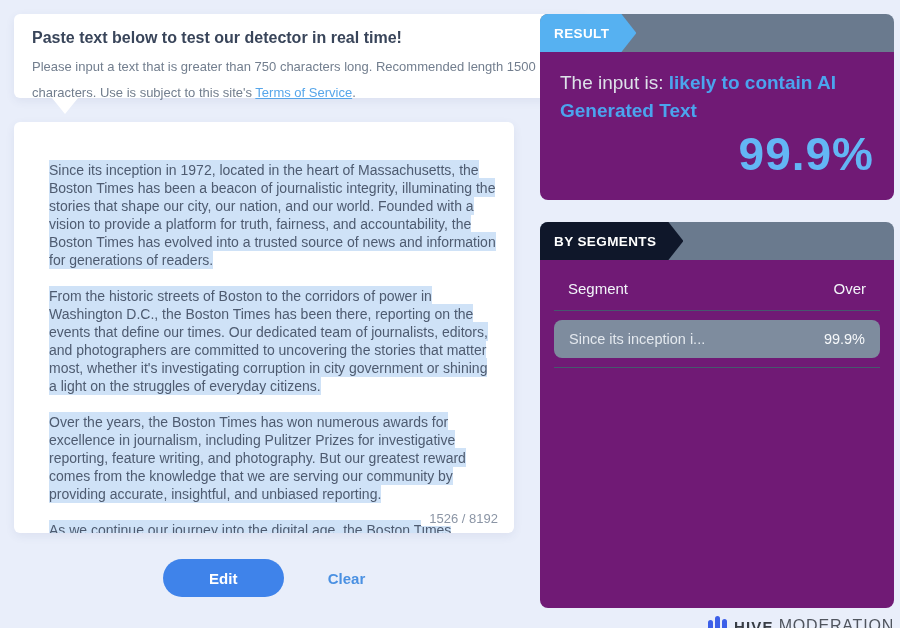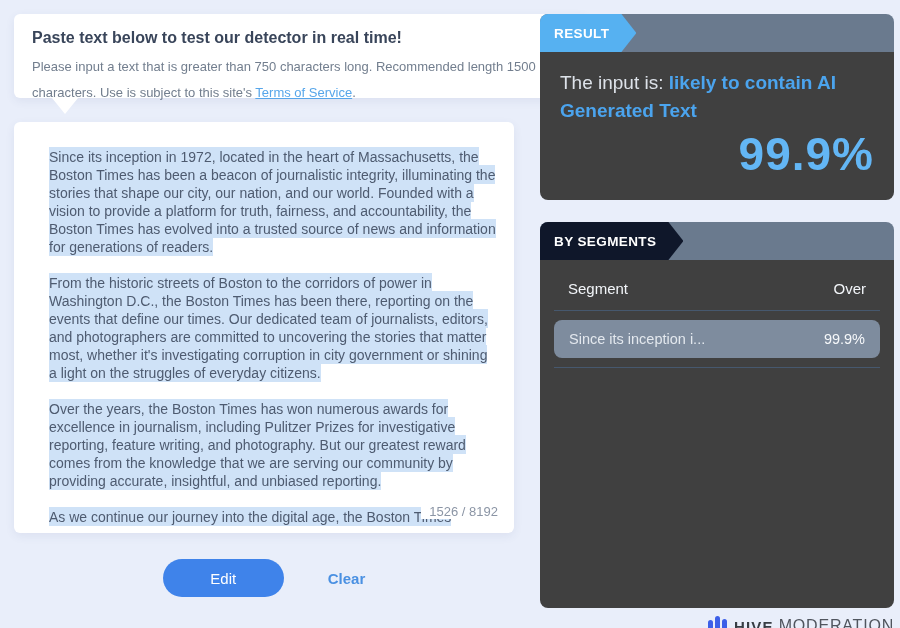--- a/index.html
+++ b/index.html
@@ -35,61 +35,61 @@
   .text-card {
     position: absolute; top: 108px; left: 0;
     width: 500px; height: 411px;
     background: #ffffff; border-radius: 6px;
     padding: 21px 18px;
     overflow: hidden;
     box-shadow: 0 3px 10px rgba(60,80,130,.08);
     cursor: text;
   }
   .editor-text { font-size: 14px; line-height: 18px; color: #4e5b70; }
-  .editor-text p { margin: 4px 0 18px; padding-left: 17px; }
+  .editor-text p { margin: 17px 0 18px; padding-left: 17px; }
   .hl {
     background: #cfe2f7;
     padding: 1.5px 0;
     box-decoration-break: clone;
     -webkit-box-decoration-break: clone;
   }
   .char-counter {
-    position: absolute; right: 16px; bottom: 14px;
+    position: absolute; right: 16px; bottom: 7px;
     font-size: 13px; color: #8b95a5;
     background: #ffffff; padding: 2px 0 0 8px;
   }
 
   .editor-actions {
     position: absolute; top: 545px; left: 0; width: 500px;
     display: flex; align-items: center; justify-content: center; gap: 44px;
   }
   .edit-btn {
     width: 121px; height: 38px; border: none; border-radius: 19px;
     background: #3f83ea; color: #ffffff;
-    font-size: 15px; font-weight: 400; font-family: inherit;
+    font-size: 15px; font-weight: 700; font-family: inherit;
     cursor: pointer;
   }
   .clear-link { font-size: 15px; font-weight: 600; color: #4a90e2; cursor: pointer; }
 
   
   .right-col { position: absolute; left: 528px; top: 14px; width: 354px; margin-left: 12px; }
 
   .panel-header {
     height: 38px; background: #6a7a8e;
     border-radius: 8px 8px 0 0; overflow: hidden;
   }
   .ribbon {
     display: inline-flex; align-items: center; height: 38px;
     padding: 0 27px 0 14px;
     color: #ffffff; font-size: 13.5px; font-weight: 700; letter-spacing: .4px;
     clip-path: polygon(0 0, calc(100% - 15px) 0, 100% 50%, calc(100% - 15px) 100%, 0 100%);
   }
   .ribbon-blue { background: #56b1f1; }
   .ribbon-green { background: #0f172a; }
-  .panel-body { background: #404040; border-radius: 0 0 8px 8px; }
+  .panel-body { background: #701a75; border-radius: 0 0 8px 8px; }
 
   .result-body { height: 148px; padding: 17px 20px; }
   .result-text { font-size: 19px; line-height: 28px; }
   .result-prefix { color: #dde2e9; }
   .result-verdict { color: #4ba4ee; font-weight: 600; }
   .result-score {
     text-align: right; margin-top: 2px;
     font-size: 46px; font-weight: 600; letter-spacing: 1px;
     color: #63b6f5;
   }

